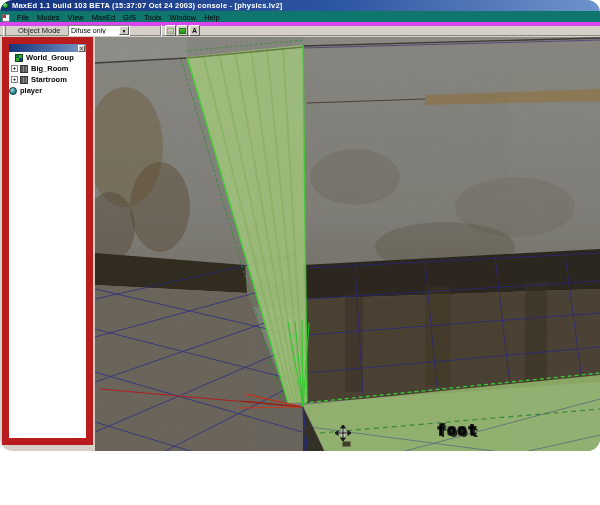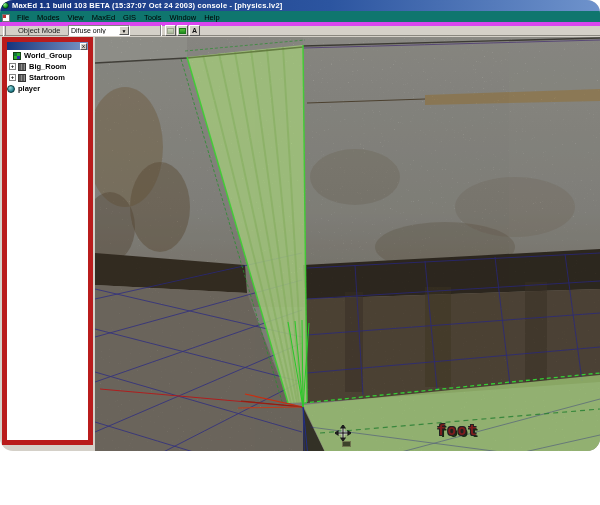--- a/index.html
+++ b/index.html
@@ -37,21 +37,21 @@
   .tb-sep { width:2px; height:11px; margin:0 3px 0 30px; border-left:1px solid #808080; border-right:1px solid #fff; }
   .tb-btn { width:11px; height:11px; margin-right:1px; background:#d4d0c8; border:1px solid;
     border-color:#fff #555 #555 #fff; display:flex; align-items:center; justify-content:center;
     font-size:7px; font-weight:bold; color:#111; }
   .icon-mesh { width:7px; height:6px; border:1px solid #9aa48e; background:linear-gradient(#cfd8c2,#aab89a); }
   .icon-mesh.green { border-color:#1d7a1d; background:linear-gradient(#57c23a,#1f8a1f); }
   .status-text { margin-left:5px; color:#000; white-space:nowrap; }
 
   
   .hier-panel { position:absolute; top:37px; left:2px; width:91px; bottom:6px; background:#fff;
-    border:5px solid #b91c1c; }
+    border:7px solid #b91c1c; }
   .hier-header { height:8px; background:linear-gradient(90deg,#16347c,#7b97c6); display:flex;
     align-items:center; justify-content:flex-end; }
   .hier-close { width:7px; height:7px; margin-right:1px; background:#d4d0c8; border:1px solid;
     border-color:#fff #555 #555 #fff; font-size:6px; line-height:5px; text-align:center; color:#000; }
   .tree-row { display:flex; align-items:center; height:11px; font-size:7.5px; font-weight:bold; color:#000;
     white-space:nowrap; }
   .expander { width:7px; height:7px; border:1px solid #848484; background:#fff; font-size:6px;
     line-height:5px; text-align:center; margin:0 2px 0 2px; color:#000; flex:0 0 auto; }
   .t-icon { width:8px; height:8px; margin-right:3px; flex:0 0 auto; position:relative; }
   .icon-worldcube { background:conic-gradient(#2fae2f 0 25%, #2c2ca8 25% 50%, #2fae2f 50% 75%, #117a3a 75%);
@@ -60,21 +60,21 @@
       linear-gradient(90deg,#5a5a5a 0 2px, transparent 2px 3px, #5a5a5a 3px 5px, transparent 5px 6px, #5a5a5a 6px 8px),
       #8e8e8e; border:1px solid #333; }
   .icon-player { border-radius:50%; background:radial-gradient(circle at 35% 30%, #9adada, #1c7a8a 70%, #0b3f4a); border:1px solid #0a3a3a; }
   .pad-root { padding-left:6px; }
   .pad-child { }
 
   
   .viewport { position:absolute; top:37px; left:95px; width:505px; height:468px; background:#b0afa8; overflow:hidden; }
   .viewport svg { display:block; }
   .foot-label { position:absolute; left:342px; top:385px; font-family:"DejaVu Sans Mono", monospace;
-    font-size:14px; font-weight:bold; letter-spacing:2px; color:#7f1d1d;
+    font-size:14px; font-weight:bold; letter-spacing:2px; color:#000000;
     text-shadow:-1px -1px 0 #222, 1px -1px 0 #222, -1px 1px 0 #222, 1px 1px 0 #222, 2px 2px 0 #18280e; }
   .move-cursor { position:absolute; left:240px; top:388px; width:16px; height:16px; }
   .cursor-flag { position:absolute; left:247px; top:404px; width:9px; height:6px; background:#2e2e1e;
     border:1px solid #6a6a4a; opacity:.85; }
 </style>
 </head>
 <body>
 
 <div class="window">
 

